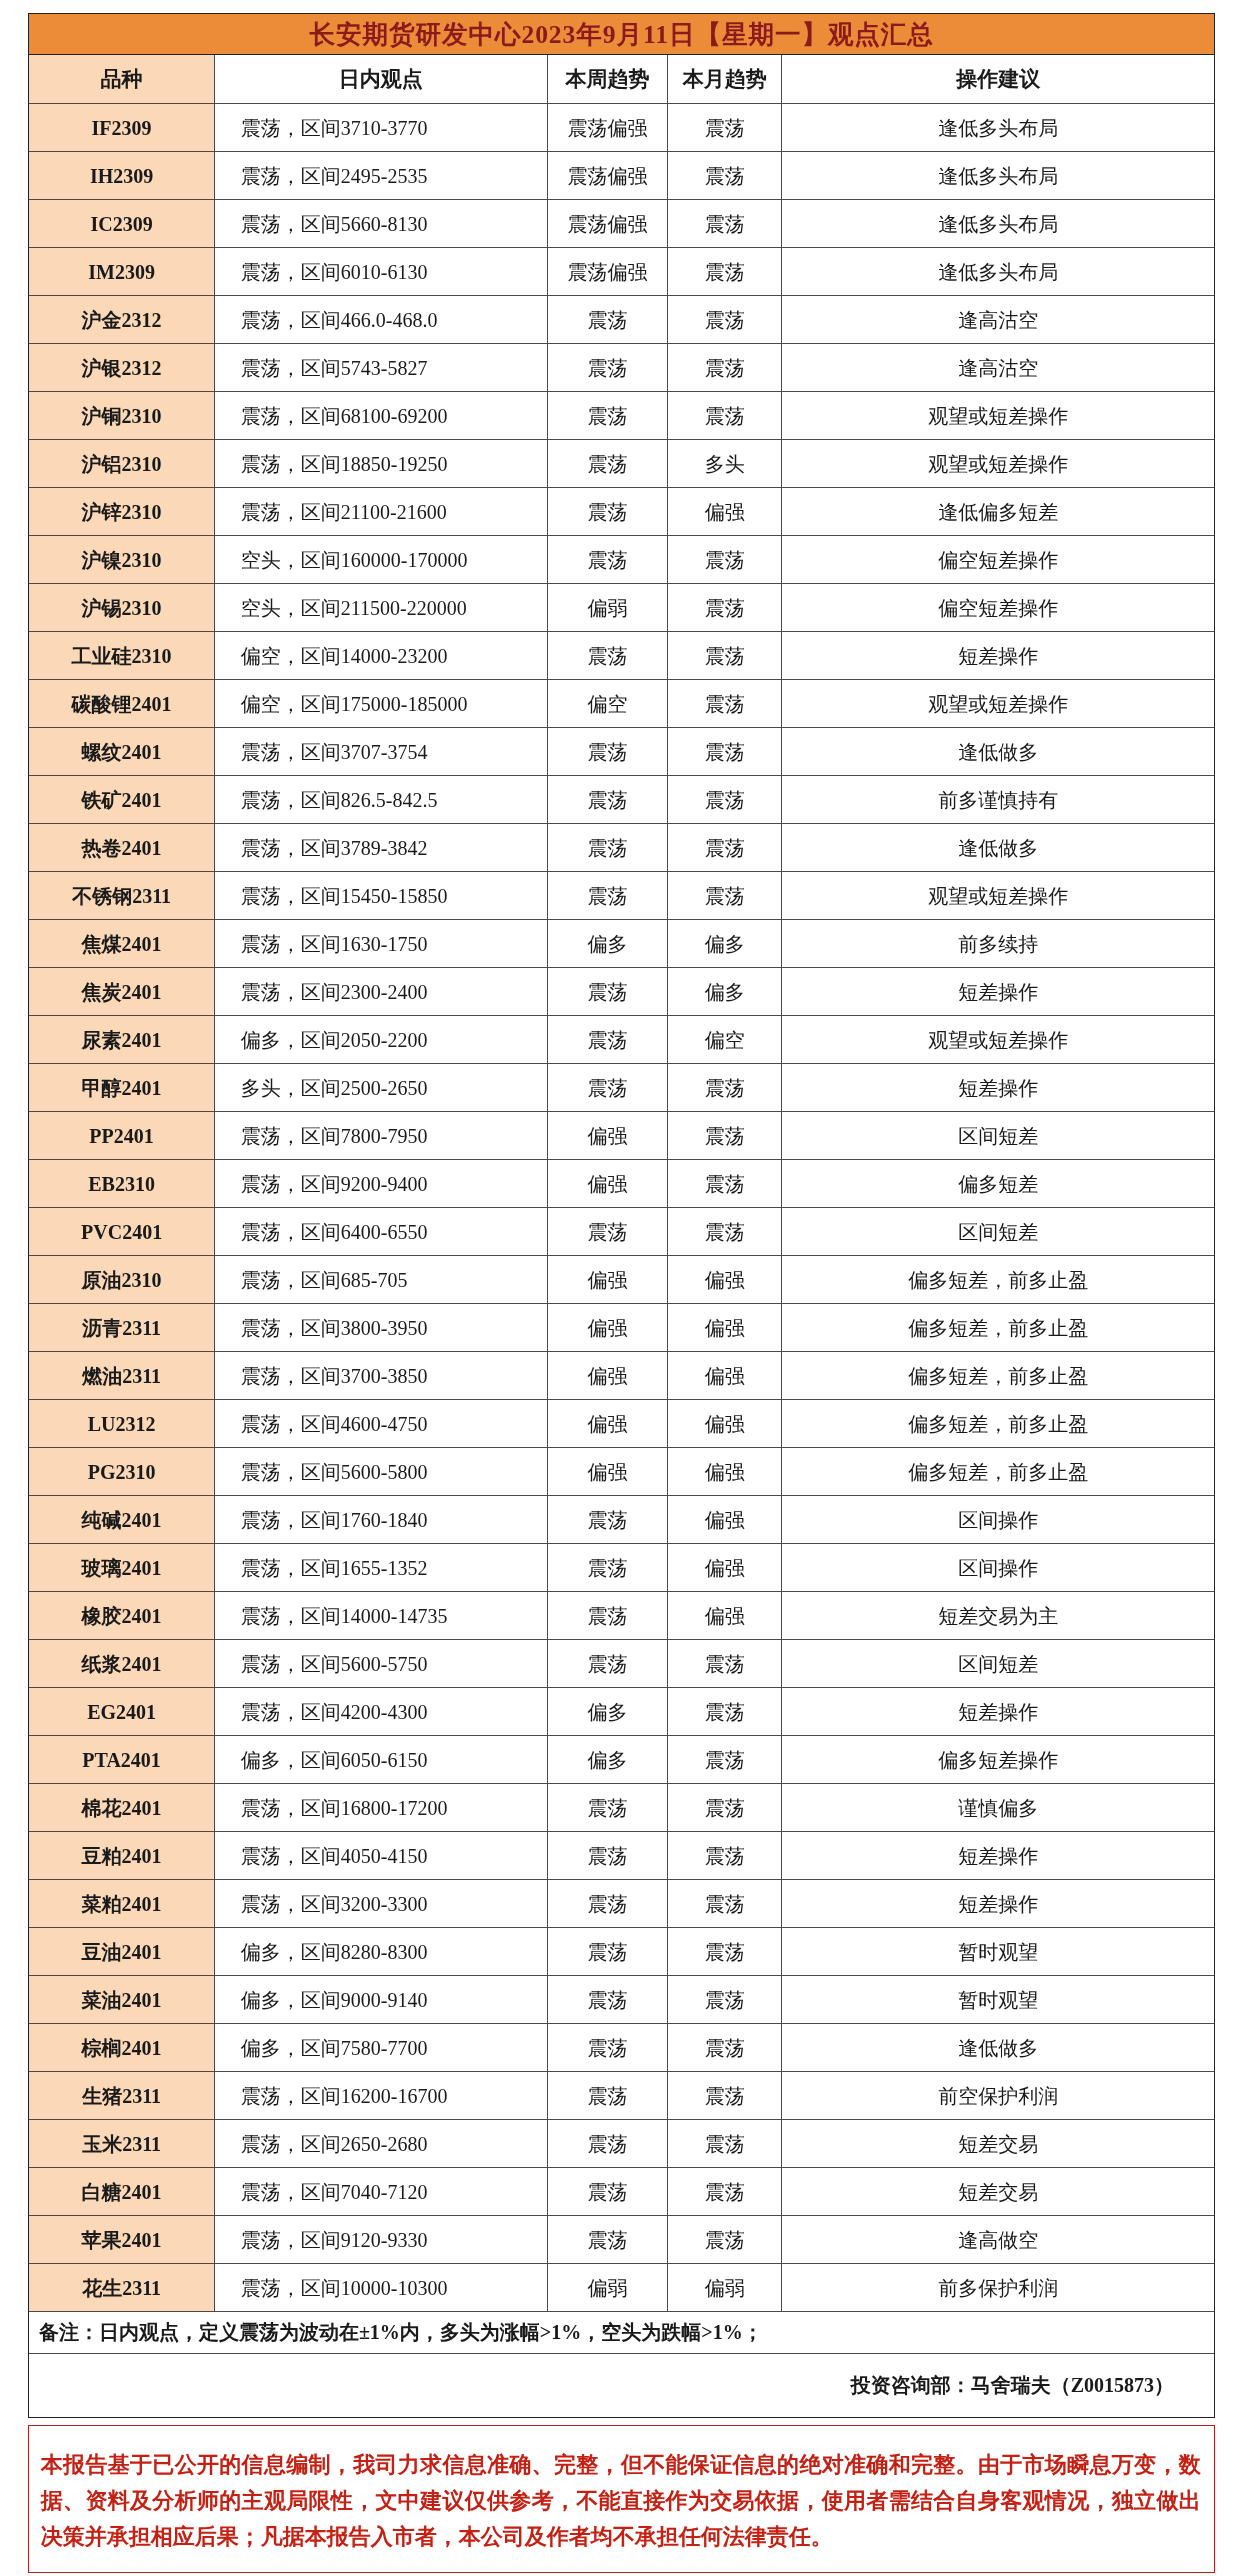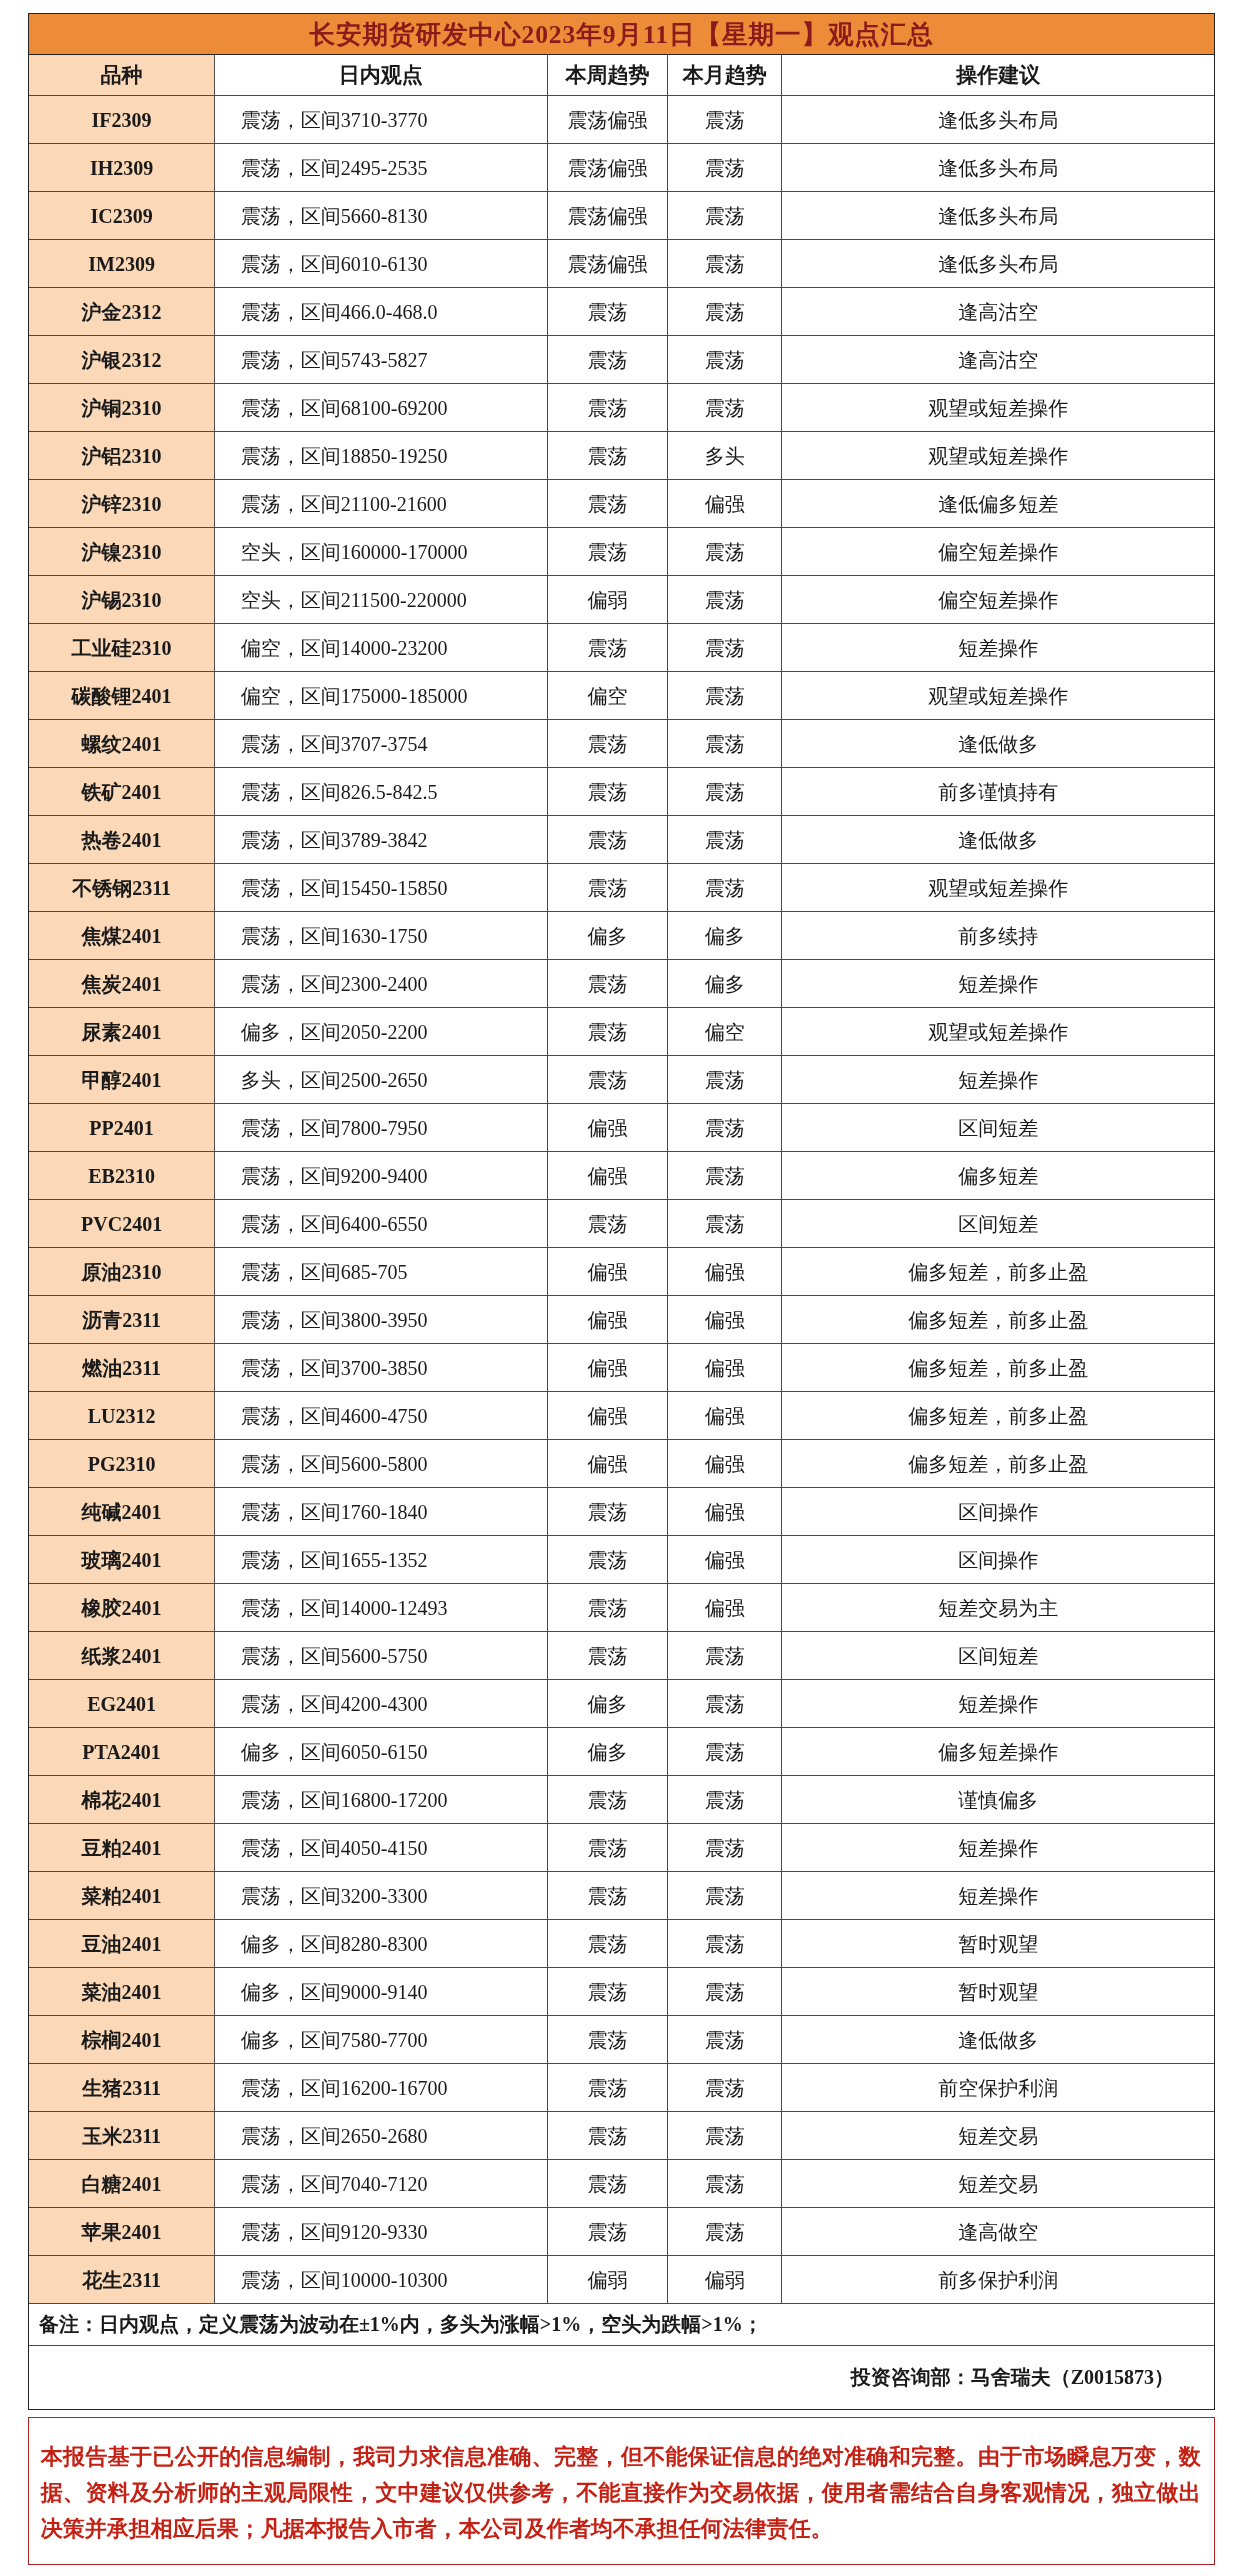--- a/index.html
+++ b/index.html
@@ -39,21 +39,21 @@
     display: flex;
     align-items: center;
     justify-content: center;
     text-align: center;
     font-size: 20px;
     line-height: 1.2;
     overflow: hidden;
   }
   .grid-row > div:last-child { border-right: none; }
 
-  .header-row { height: 41px; }
+  .header-row { height: 49px; }
   .header-row > div { font-weight: 700; font-size: 21px; }
   .header-row > .c1 { background: var(--variety-bg, #FAD8B8); }
 
   .data-row { height: 48px; }
   .data-row > .c1 {
     background: var(--variety-bg, #FAD8B8);
     font-weight: 600;
   }
   .data-row > .c2 {
     justify-content: flex-start;
@@ -352,21 +352,21 @@
   <div class="grid-row data-row">
     <div class="c1">玻璃2401</div>
     <div class="c2">震荡，区间1655-1352</div>
     <div class="c3">震荡</div>
     <div class="c4">偏强</div>
     <div class="c5">区间操作</div>
   </div>
 
   <div class="grid-row data-row">
     <div class="c1">橡胶2401</div>
-    <div class="c2">震荡，区间14000-12493</div>
+    <div class="c2">震荡，区间14000-14735</div>
     <div class="c3">震荡</div>
     <div class="c4">偏强</div>
     <div class="c5">短差交易为主</div>
   </div>
 
   <div class="grid-row data-row">
     <div class="c1">纸浆2401</div>
     <div class="c2">震荡，区间5600-5750</div>
     <div class="c3">震荡</div>
     <div class="c4">震荡</div>

